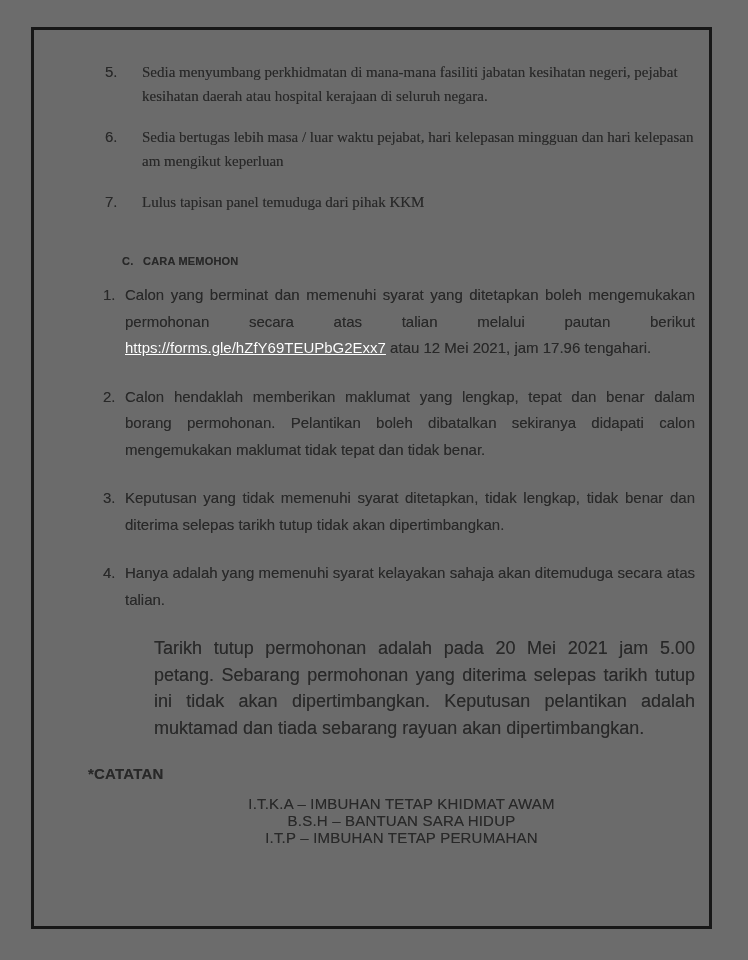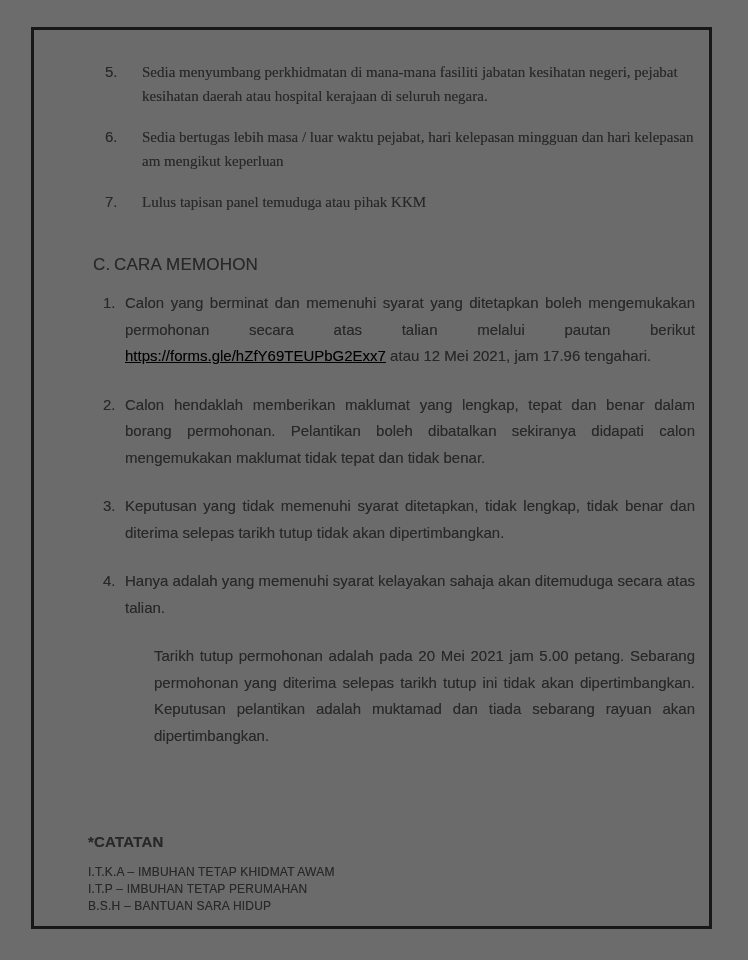--- a/index.html
+++ b/index.html
@@ -35,57 +35,58 @@
   .list-b .li {
     display: flex;
     margin: 0 0 17px 71px;
     font-size: 15px;
     line-height: 24px;
   }
   .list-b .num { flex: 0 0 37px; }
   .list-b .txt { flex: 1; font-family: Liberation Serif, serif; }
   
   .sec-head {
-    margin: 41px 0 0 59px;
-    font-size: 17px;
-    font-weight: normal;
+    margin: 41px 0 0 88px;
+    font-size: 11px;
+    font-weight: bold;
     letter-spacing: 0.2px;
   }
   .sec-head .letter { display: inline-block; width: 21px; }
   
   .list-c { margin: 15px 0 0 0; padding: 0 20px 0 0; list-style: none; }
   .list-c .li {
     display: flex;
     margin: 0 0 22px 69px;
     font-size: 15px;
     line-height: 26.5px;
   }
   .list-c .num { flex: 0 0 22px; }
   .list-c .txt { flex: 1; text-align: justify; }
-  a.doc-link { color: #000000; text-decoration: underline; }
+  a.doc-link { color: #ffffff; text-decoration: underline; }
   .b { font-weight: normal; }
   
   .d-para {
     margin: 14px 20px 0 120px;
-    font-size: 15px;
+    font-size: 18px;
     line-height: 26.5px;
     text-align: justify;
   }
   
-  .catatan { margin: 84px 0 0 54px; }
+  .catatan { margin: 24px 0 0 54px; }
   .catatan-head {
     font-size: 15px;
     font-weight: bold;
     margin: 0 0 14px 0;
     letter-spacing: 0.2px;
   }
   .catatan-line {
-    font-size: 12px;
+    font-size: 15px;
     line-height: 16.8px;
     letter-spacing: 0.2px;
+    text-align: center;
   }
   .soft { text-shadow: 0 0 0.5px rgba(30,30,30,0.45); }
 </style>
 </head>
 <body>
 
 <div class="page soft">
   <div class="frame"></div>
   <div class="content">
 
@@ -93,21 +94,21 @@
       <div class="li">
         <span class="num">5.</span>
         <span class="txt">Sedia menyumbang perkhidmatan di mana-mana fasiliti jabatan kesihatan negeri, pejabat kesihatan daerah atau hospital kerajaan di seluruh negara.</span>
       </div>
       <div class="li">
         <span class="num">6.</span>
         <span class="txt">Sedia bertugas lebih masa / luar waktu pejabat, hari kelepasan mingguan dan hari kelepasan am mengikut keperluan</span>
       </div>
       <div class="li">
         <span class="num">7.</span>
-        <span class="txt">Lulus tapisan panel temuduga atau pihak KKM</span>
+        <span class="txt">Lulus tapisan panel temuduga dari pihak KKM</span>
       </div>
     </div>
 
     <div class="sec-head">
       <span class="letter">C.</span><span>CARA MEMOHON</span>
     </div>
 
     <div class="list-c">
       <div class="li">
         <span class="num">1.</span>
@@ -126,18 +127,18 @@
         <span class="txt">Hanya adalah yang memenuhi syarat kelayakan sahaja akan ditemuduga secara atas talian.</span>
       </div>
     </div>
 
 
     <div class="d-para"><span>Tarikh tutup permohonan adalah pada </span><span class="b">20 Mei 2021 jam 5.00 petang</span><span>. Sebarang permohonan yang diterima selepas tarikh tutup ini tidak akan dipertimbangkan. Keputusan pelantikan adalah muktamad dan tiada sebarang rayuan akan dipertimbangkan.</span></div>
 
     <div class="catatan">
       <div class="catatan-head">*CATATAN</div>
       <div class="catatan-line">I.T.K.A – IMBUHAN TETAP KHIDMAT AWAM</div>
+      <div class="catatan-line">B.S.H – BANTUAN SARA HIDUP</div>
       <div class="catatan-line">I.T.P – IMBUHAN TETAP PERUMAHAN</div>
-      <div class="catatan-line">B.S.H – BANTUAN SARA HIDUP</div>
     </div>
 
   </div>
 </div>
 
 </body></html>

